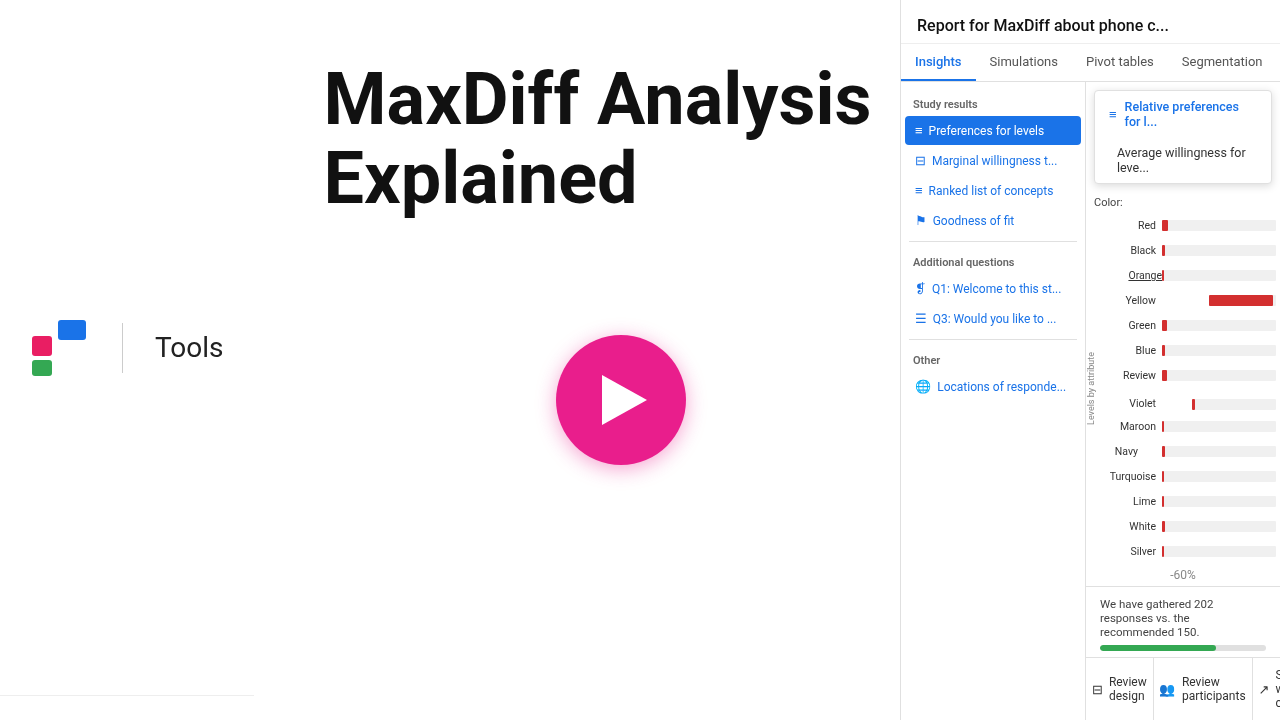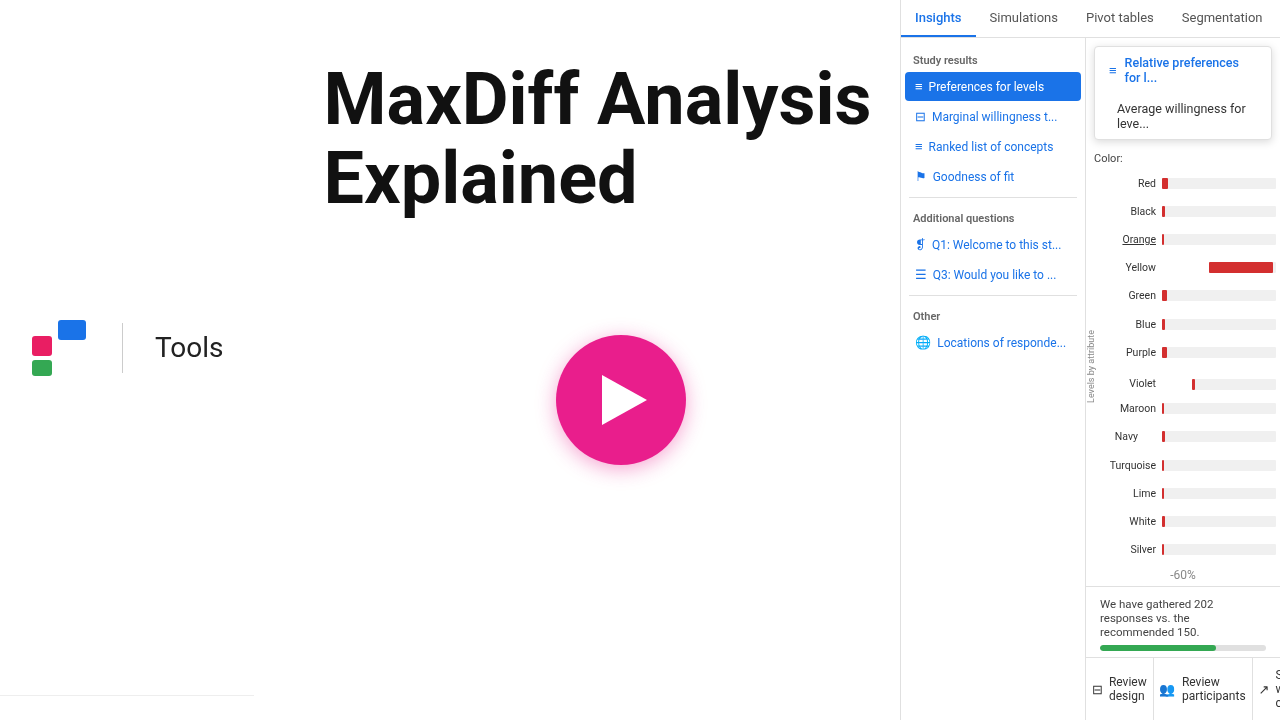--- a/index.html
+++ b/index.html
@@ -347,20 +347,21 @@
 
     <div class="play-button-container">
       <div class="play-button">
         <div class="play-icon"></div>
       </div>
     </div>
   </div>
 </div>
 
 <div class="right-panel">
+  <div class="report-title">Report for MaxDiff about phone c...</div>
 
   <div class="tabs-row">
     <div class="tab active">Insights</div>
     <div class="tab">Simulations</div>
     <div class="tab">Pivot tables</div>
     <div class="tab">Segmentation</div>
   </div>
 
   <div class="panel-body">
 
@@ -434,21 +435,21 @@
                   <div style="height: 100%; width: 5%; background: rgb(211, 47, 47); border-radius: 1px;"></div>
                 </div>
               </div>
               <div style="display: flex; align-items: center; height: 18px;">
                 <span style="font-size: 10.5px; color: rgb(51, 51, 51); width: 58px; text-align: right; padding-right: 6px; flex-shrink: 0;">Black</span>
                 <div style="flex: 1 1 0%; height: 11px; background: rgb(240, 240, 240); position: relative; border-radius: 1px;">
                   <div style="height: 100%; width: 3%; background: rgb(211, 47, 47); border-radius: 1px;"></div>
                 </div>
               </div>
               <div style="display: flex; align-items: center; height: 18px;">
-                <span style="font-size: 10.5px; color: rgb(51, 51, 51); width: 58px; text-align: right; padding-right: 6px; flex-shrink: 0; text-decoration: underline;">Orange</span>
+                <span style="font-size: 10.5px; color: rgb(51, 51, 51); width: 58px; text-align: right; flex-shrink: 0; text-decoration: underline;">Orange</span>
                 <div style="flex: 1 1 0%; height: 11px; background: rgb(240, 240, 240); position: relative; border-radius: 1px;">
                   <div style="height: 100%; width: 2%; background: rgb(211, 47, 47); border-radius: 1px;"></div>
                 </div>
               </div>
               <div style="display: flex; align-items: center; height: 18px; gap: 47px;">
                 <span style="font-size: 10.5px; color: rgb(51, 51, 51); width: 58px; text-align: right; padding-right: 6px; flex-shrink: 0;">Yellow</span>
                 <div style="flex: 1 1 0%; height: 11px; background: rgb(240, 240, 240); position: relative; border-radius: 1px;">
                   <div style="height: 100%; width: 95%; background: rgb(211, 47, 47); border-radius: 1px;"></div>
                 </div>
               </div>
@@ -458,21 +459,21 @@
                   <div style="height: 100%; width: 4%; background: rgb(211, 47, 47); border-radius: 1px;"></div>
                 </div>
               </div>
               <div style="display: flex; align-items: center; height: 18px;">
                 <span style="font-size: 10.5px; color: rgb(51, 51, 51); width: 58px; text-align: right; padding-right: 6px; flex-shrink: 0;">Blue</span>
                 <div style="flex: 1 1 0%; height: 11px; background: rgb(240, 240, 240); position: relative; border-radius: 1px;">
                   <div style="height: 100%; width: 3%; background: rgb(211, 47, 47); border-radius: 1px;"></div>
                 </div>
               </div>
               <div style="display: flex; align-items: center; height: 18px;">
-                <span style="font-size: 10.5px; color: rgb(51, 51, 51); width: 58px; text-align: right; padding-right: 6px; flex-shrink: 0;">Purple</span>
+                <span style="font-size: 10.5px; color: rgb(51, 51, 51); width: 58px; text-align: right; padding-right: 6px; flex-shrink: 0;">Review</span>
                 <div style="flex: 1 1 0%; height: 11px; background: rgb(240, 240, 240); position: relative; border-radius: 1px;">
                   <div style="height: 100%; width: 4%; background: rgb(211, 47, 47); border-radius: 1px;"></div>
                 </div>
               </div>
               <div style="display: flex; align-items: flex-end; height: 18px; gap: 30px;">
                 <span style="font-size: 10.5px; color: rgb(51, 51, 51); width: 58px; text-align: right; padding-right: 6px; flex-shrink: 0;">Violet</span>
                 <div style="flex: 1 1 0%; height: 11px; background: rgb(240, 240, 240); position: relative; border-radius: 1px;">
                   <div style="height: 100%; width: 3%; background: rgb(211, 47, 47); border-radius: 1px;"></div>
                 </div>
               </div>

